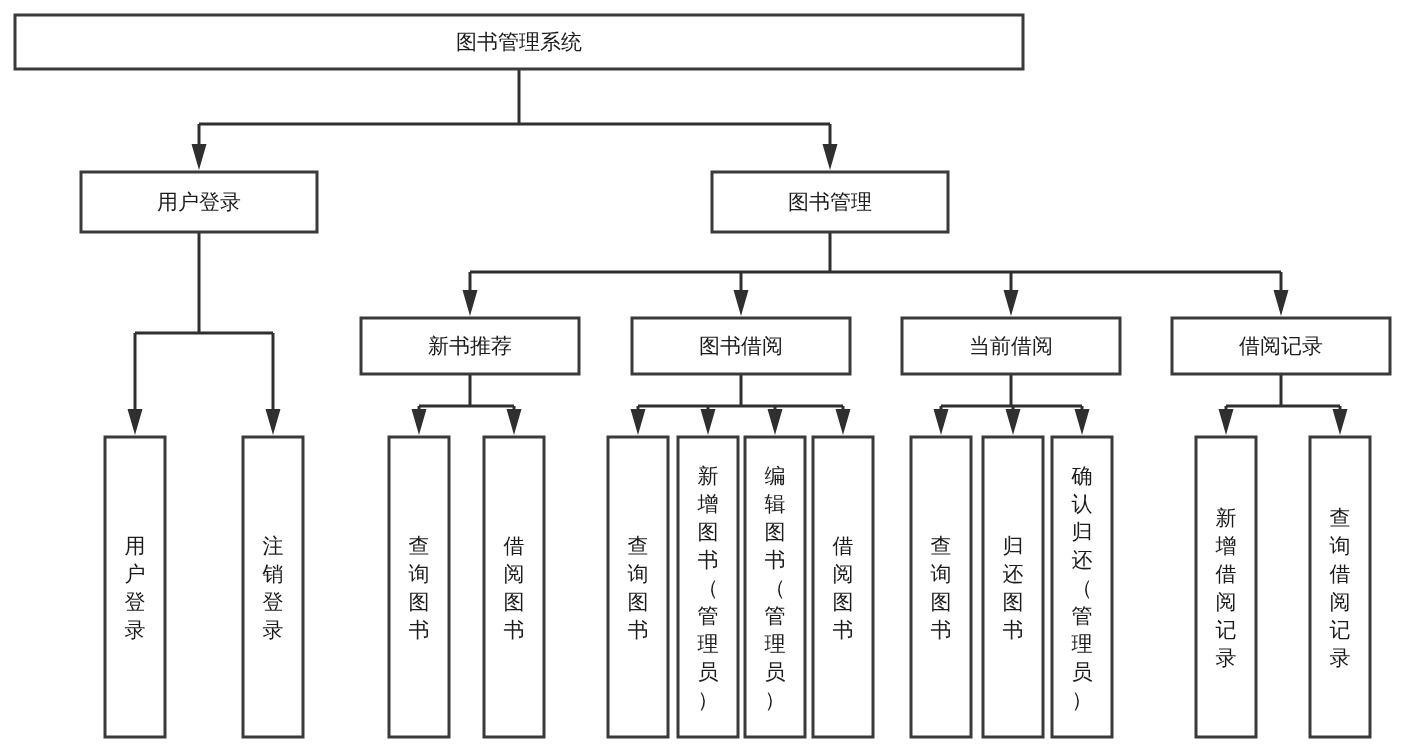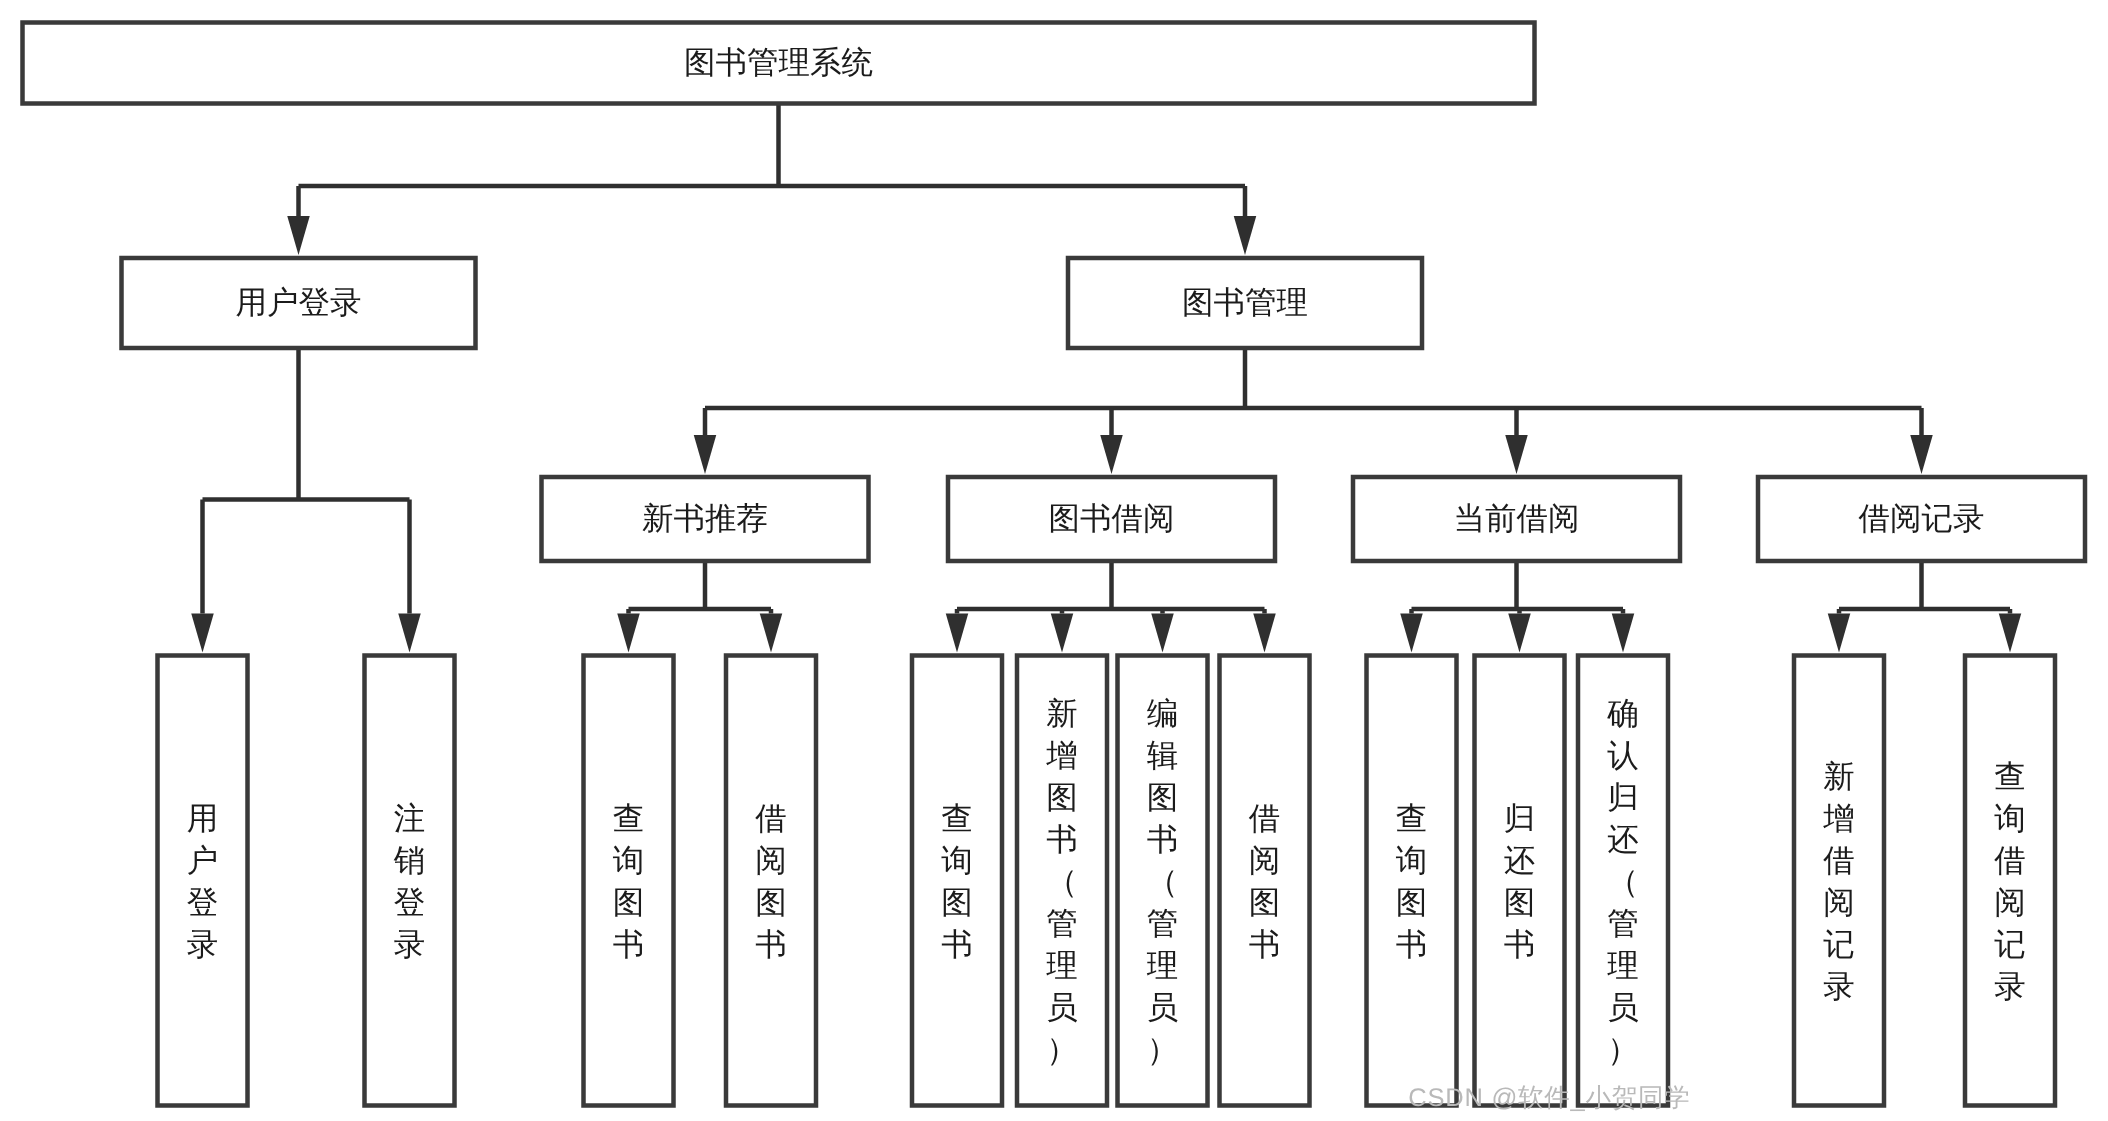--- a/index.html
+++ b/index.html
@@ -216,14 +216,13 @@
         <g>
           <rect class="node-box" x="1196" y="437" width="60" height="300"></rect>
           <text class="node-label-vertical" x="1226" y="524.84"><tspan x="1226" dy="0">新</tspan><tspan x="1226" dy="28">增</tspan><tspan x="1226" dy="28">借</tspan><tspan x="1226" dy="28">阅</tspan><tspan x="1226" dy="28">记</tspan><tspan x="1226" dy="28">录</tspan></text>
         </g>
         <g>
           <rect class="node-box" x="1310" y="437" width="60" height="300"></rect>
           <text class="node-label-vertical" x="1340" y="524.84"><tspan x="1340" dy="0">查</tspan><tspan x="1340" dy="28">询</tspan><tspan x="1340" dy="28">借</tspan><tspan x="1340" dy="28">阅</tspan><tspan x="1340" dy="28">记</tspan><tspan x="1340" dy="28">录</tspan></text>
         </g>
       </g>
   </svg>
-  <div class="watermark-text">CSDN @软件_小贺同学</div>
 </div>
 
 </body></html>

